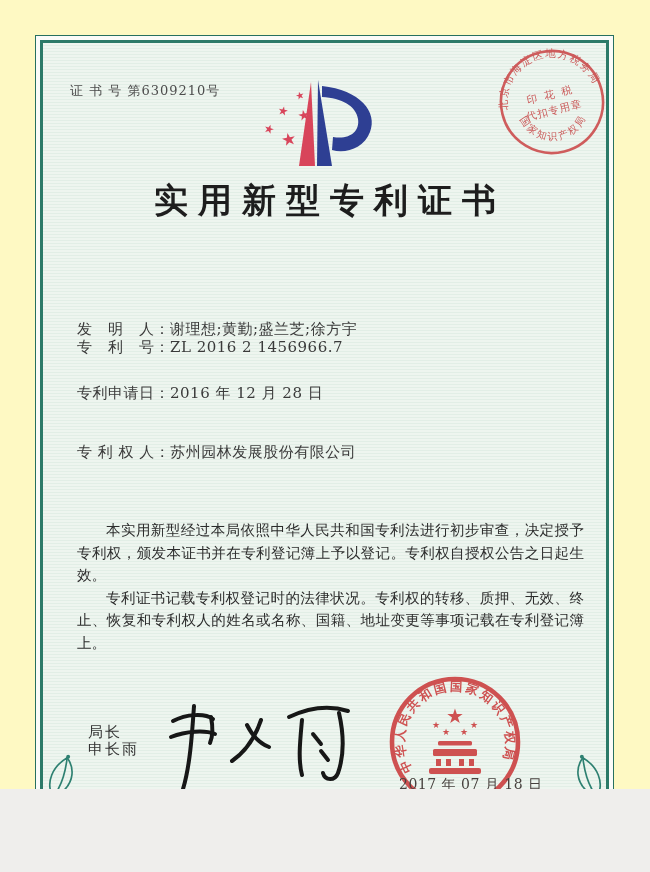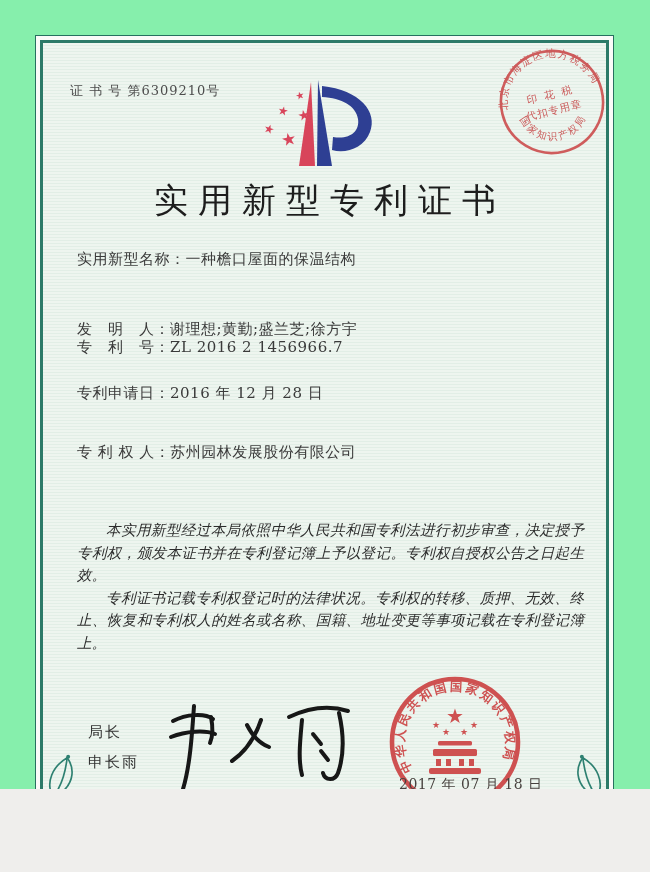--- a/index.html
+++ b/index.html
@@ -5,21 +5,21 @@
   * { box-sizing: border-box; }
   html, body { margin: 0; padding: 0; }
   body {
     width: 650px; height: 872px;
     background: #efeeec;
     font-family: "DejaVu Serif", serif;
   }
   .page {
     position: relative;
     width: 650px; height: 789px;
-    background: #86efac;
+    background: #fef9c3;
     overflow: hidden;
   }
   
   .frame-outer {
     position: absolute; left: 35px; top: 35px;
     width: 579px; height: 809px;
     border: 1.5px solid #27705f;
     padding: 4px;
     background: #fbfbf9;
   }
@@ -42,43 +42,43 @@
     position: absolute; left: 70px; top: 82px; z-index: 4;
     font-size: 13px; letter-spacing: 1px; color: #4c4c4c;
   }
   .logo { position: absolute; left: 252px; top: 70px; width: 146px; height: 115px; z-index: 4; }
   .tax-stamp {
     position: absolute; left: 494px; top: 44px; width: 116px; height: 116px; z-index: 4;
     transform: rotate(-14deg); opacity: 0.93;
   }
   .title {
     position: absolute; left: 0; top: 178px; width: 650px; z-index: 4;
-    text-align: center; font-size: 34px; font-weight: normal;
+    text-align: center; font-size: 34px; font-weight: bold;
     letter-spacing: 10px; text-indent: 10px; color: #1d1d1d;
   }
   .field-row {
     position: absolute; left: 77px; z-index: 4;
     font-size: 15px; color: #3a3a3a; letter-spacing: 0.5px;
     white-space: nowrap;
   }
   .field-label { color: #3a3a3a; }
   .field-value { color: #3a3a3a; }
   .paragraphs {
     position: absolute; left: 77px; top: 519px; width: 507px; z-index: 4;
     font-size: 14.5px; line-height: 22.6px; color: #2c2c2c;
-    font-style: italic; text-align: justify;
+    text-align: justify;
   }
   .paragraphs p { margin: 0; text-indent: 2em; }
   .signer {
     position: absolute; left: 88px; top: 724px; z-index: 4;
     font-family: Liberation Sans, sans-serif;
     font-size: 15px; color: #333; letter-spacing: 2px;
   }
   .signer div { line-height: 1; }
-  .signer .name { margin-top: 15px; }
+  .signer .name { margin-top: 2px; }
   .signature { position: absolute; left: 152px; top: 690px; width: 222px; height: 106px; z-index: 4; }
   .office-seal { position: absolute; left: 388px; top: 675px; width: 134px; height: 134px; z-index: 4; opacity: 0.95; }
   .seal-date {
     position: absolute; left: 399px; top: 776px; z-index: 5;
     font-size: 14px; color: #46403d; letter-spacing: 0.5px; white-space: nowrap;
   }
   .page-footer {
     position: absolute; left: 0; top: 820px; width: 604px; z-index: 4;
     text-align: center; font-size: 12.5px; color: #3d3d3d; letter-spacing: 1px;
   }
@@ -152,23 +152,20 @@
     </text>
     <text font-size="10" fill="#c84e4e" letter-spacing="2">
       <textPath href="#taxBottom" startOffset="6%">国家知识产权局</textPath>
     </text>
     <text x="58" y="54" font-size="10.5" text-anchor="middle" fill="#c84e4e" letter-spacing="2">印 花 税</text>
     <text x="58" y="70" font-size="10.5" text-anchor="middle" fill="#c84e4e" letter-spacing="1">代扣专用章</text>
   </svg>
 
   <div class="title">实用新型专利证书</div>
 
-  <div class="field-row" style="top:250px">
-    <span class="field-label">实用新型名称：</span><span class="field-value">一种檐口屋面的保温结构</span>
-  </div>
   <div class="field-row" style="top:320px">
     <span class="field-label">发　明　人：</span><span class="field-value">谢理想;黄勤;盛兰芝;徐方宇</span>
   </div>
   <div class="field-row" style="top:338px">
     <span class="field-label">专　利　号：</span><span class="field-value">ZL 2016 2 1456966.7</span>
   </div>
   <div class="field-row" style="top:384px">
     <span class="field-label">专利申请日：</span><span class="field-value">2016 年 12 月 28 日</span>
   </div>
   <div class="field-row" style="top:443px">

